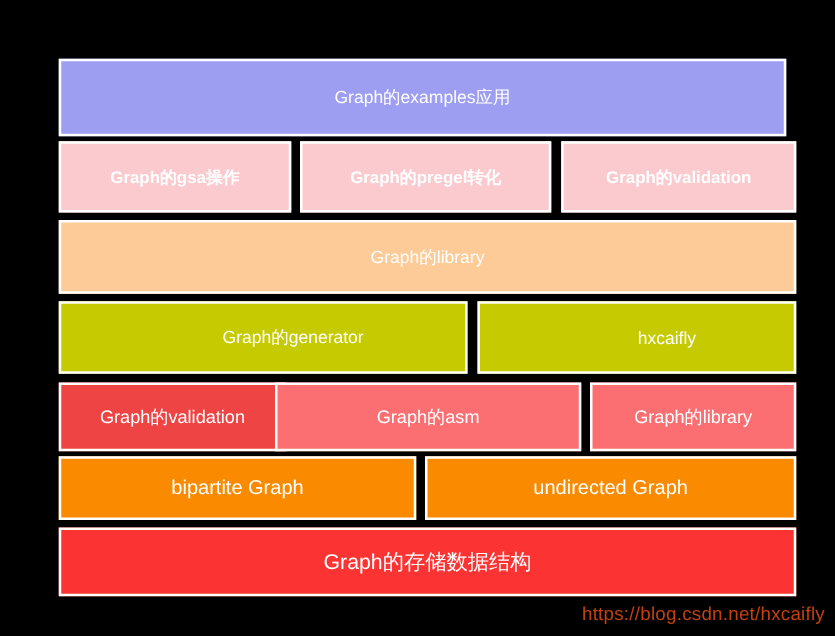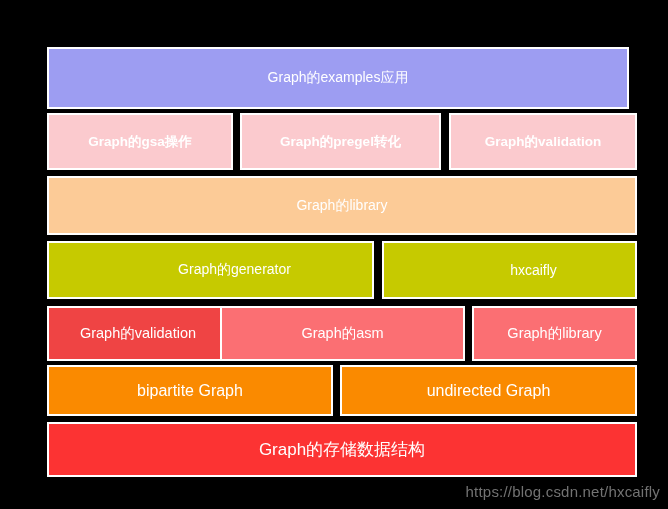--- a/index.html
+++ b/index.html
@@ -97,14 +97,14 @@
     <div class="block layer6" style="left: 293px; top: 318px; width: 297px; height: 51px; background-color: rgb(250, 138, 0);">
       <span>undirected Graph</span>
     </div>
 
     <div class="block layer7" style="left: 0px; top: 375px; width: 590px; height: 55px; background-color: rgb(252, 51, 51);">
       <span>Graph的存储数据结构</span>
     </div>
 
   </div>
 
-  <div class="watermark" style="color: #737373;">https://blog.csdn.net/hxcaifly</div>
+  <div class="watermark" style="color: #c2410c;">https://blog.csdn.net/hxcaifly</div>
 </div>
 
 </body></html>

